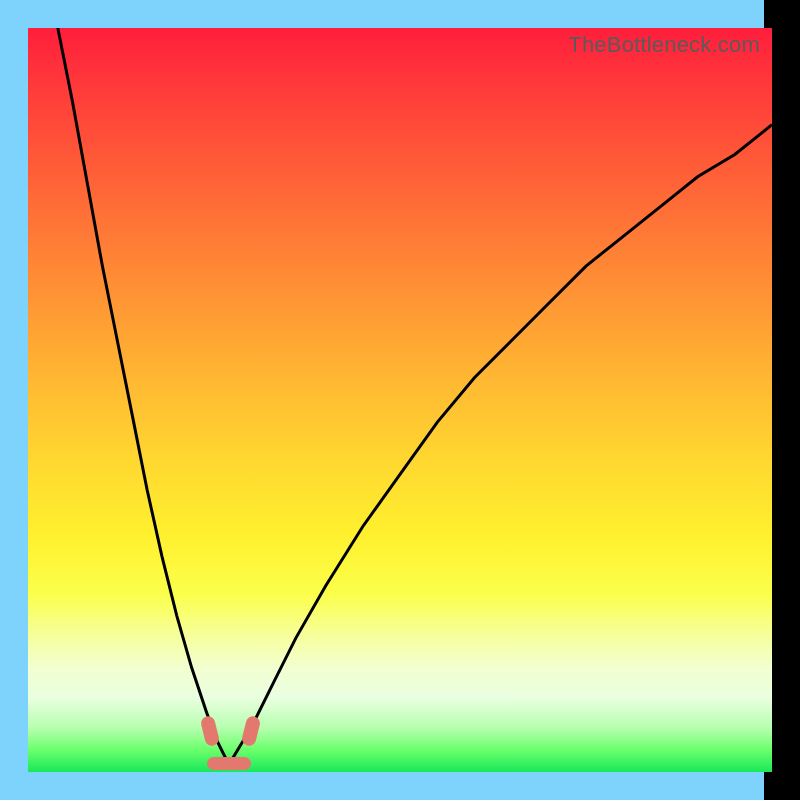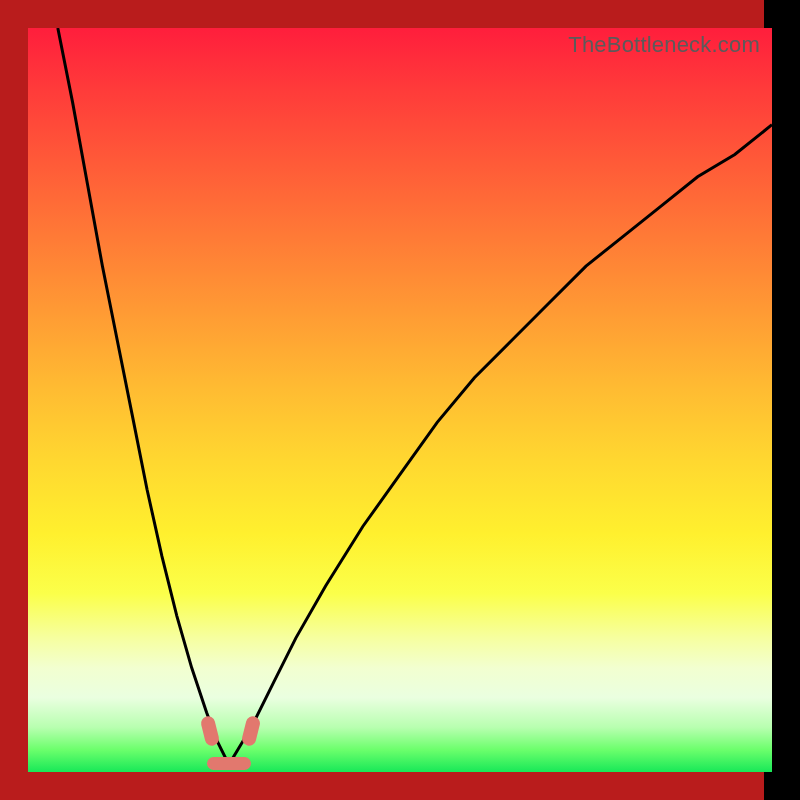--- a/index.html
+++ b/index.html
@@ -8,21 +8,21 @@
     width: 800px;
     height: 800px;
     overflow: hidden;
     background: #000;
     font-family: Arial, Helvetica, sans-serif;
   }
   .frame {
     position: relative;
     width: 764px;
     height: 800px;
-    background: #b91c1c;
+    background: #7dd3fc;
   }
   .plot {
     position: absolute;
     left: 28px;
     top: 28px;
     width: 744px;
     height: 744px;
     background: linear-gradient(to bottom,
       #ff1e3c 0%,
       #ff3a3a 8%,

